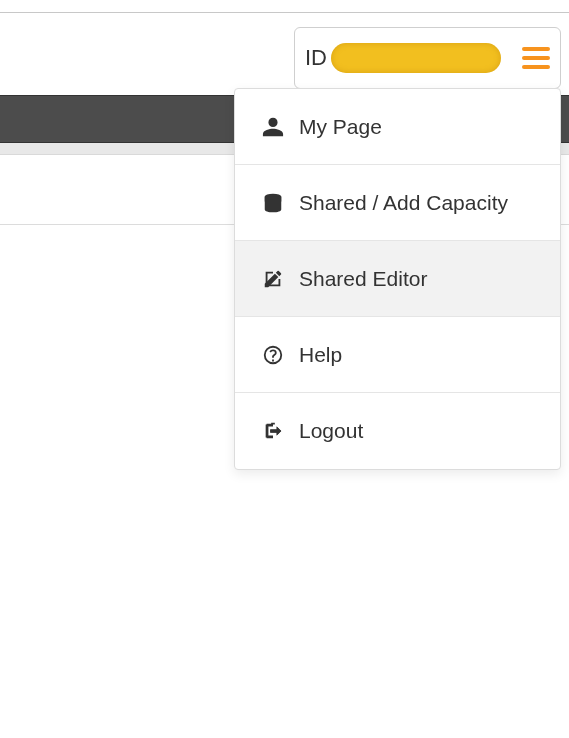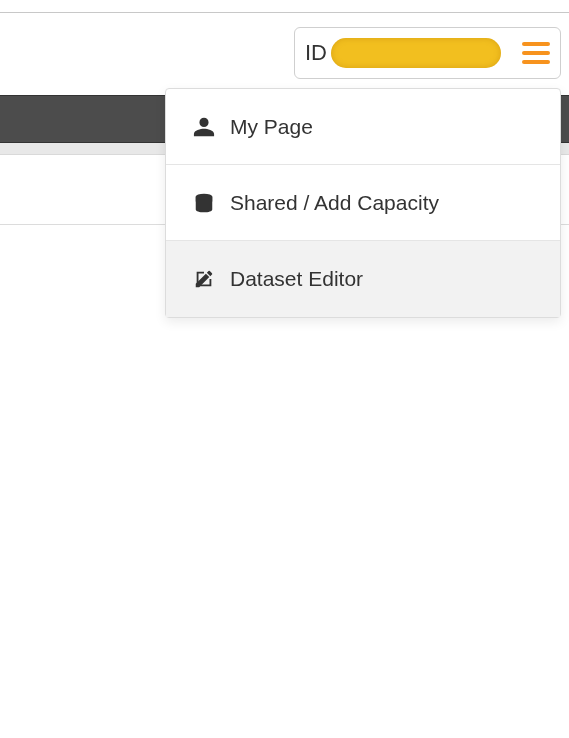--- a/index.html
+++ b/index.html
@@ -4,21 +4,21 @@
 <style>
   * { box-sizing: border-box; margin: 0; padding: 0; }
   html, body { width: 569px; height: 738px; font-family: Arial, Helvetica, sans-serif; background: #ffffff; }
   .top-white { height: 13px; background: #fff; border-bottom: 1px solid #c8c8c8; }
   .toolbar-row { height: 75px; background: #fff; position: relative; }
   .id-box {
     position: absolute;
     top: 14px;
     right: 8px;
     width: 267px;
-    height: 52px;
+    height: 62px;
     border: 1px solid #cfcfcf;
     border-radius: 6px;
     background: #fff;
     display: flex;
     align-items: center;
     padding: 0 10px;
   }
   .id-label { font-size: 22px; color: #333; font-weight: 400; }
   .redact {
     width: 170px;
@@ -35,21 +35,21 @@
     cursor: pointer;
   }
   .hamburger span { display:block; height:4px; background:#f7931e; border-radius:2px; }
   .dark-bar { position:absolute; top:95px; left:0; right:0; height:48px; background:#4c4c4c; border-top:1px solid #333; border-bottom:1px solid #333; }
   .light-strip { position:absolute; top:143px; left:0; right:0; height:12px; background:#e8e8e8; border-bottom:1px solid #d9d9d9;}
   .white-band { position:absolute; top:155px; left:0; right:0; height:70px; background:#fff; border-bottom:1px solid #dcdcdc;}
   .dropdown {
     position: absolute;
     top: 88px;
     right: 8px;
-    width: 396px;
+    width: 327px;
     background: #fff;
     border: 1px solid #dcdcdc;
     border-radius: 4px;
     box-shadow: 0 4px 12px rgba(0,0,0,0.08);
     z-index: 50;
   }
   .menu-item {
     display: flex;
     align-items: center;
     height: 76px;
@@ -110,18 +110,36 @@
 
 
   <div class="menu-item hover">
     <span class="mi-icon">
       <svg viewBox="0 0 24 24">
           <path d="M3 17.25V21h3.75L17.8 9.94l-3.75-3.75L3 17.25zM20.7 7.04a1 1 0 0 0 0-1.41l-2.34-2.34a1 1 0 0 0-1.41 0l-1.83 1.83 3.75 3.75 1.83-1.83z"></path>
           <path d="M3 3h10v2H5v14h14v-8h2v10H3V3z" opacity="0.0"></path>
           <path d="M4 4h8v2H6v12h12v-6h2v8H4V4z"></path>
         </svg>
     </span>
-    <span>Dataset Editor</span>
+    <span>Shared Editor</span>
   </div>
 
+  <div class="menu-item">
+    <span class="mi-icon">
+      <svg viewBox="0 0 24 24">
+          <path d="M12 2a10 10 0 1 0 0 20 10 10 0 0 0 0-20zm0 18a8 8 0 1 1 0-16 8 8 0 0 1 0 16zm1-5h-2v-1c0-1.5 1-2.2 1.8-2.8.7-.5 1.2-.9 1.2-1.7 0-1-.8-1.5-2-1.5-1 0-1.8.5-2.3 1.3l-1.6-1C9 6.9 10.3 6 12 6c2.3 0 4 1.3 4 3.5 0 1.6-1 2.5-1.8 3.1-.7.5-1.2.9-1.2 1.4V15zm-2 2h2v2h-2v-2z"></path>
+        </svg>
+    </span>
+    <span>Help</span>
+  </div>
 
+  <div class="menu-item">
+    <span class="mi-icon">
+      <svg viewBox="0 0 24 24">
+          <path d="M10 3h4v2h-4V3zM4 5h8v2H6v10h6v2H4V5zm12 2l5 5-5 5v-3H9v-4h7V7z"></path>
+          <path d="M16 7l5 5-5 5v-3.5H9v-3h7V7z"></path>
+          <path d="M5 4h7v2H7v12h5v2H5V4z"></path>
+        </svg>
+    </span>
+    <span>Logout</span>
+  </div>
 
 </div>
 
 </body></html>

